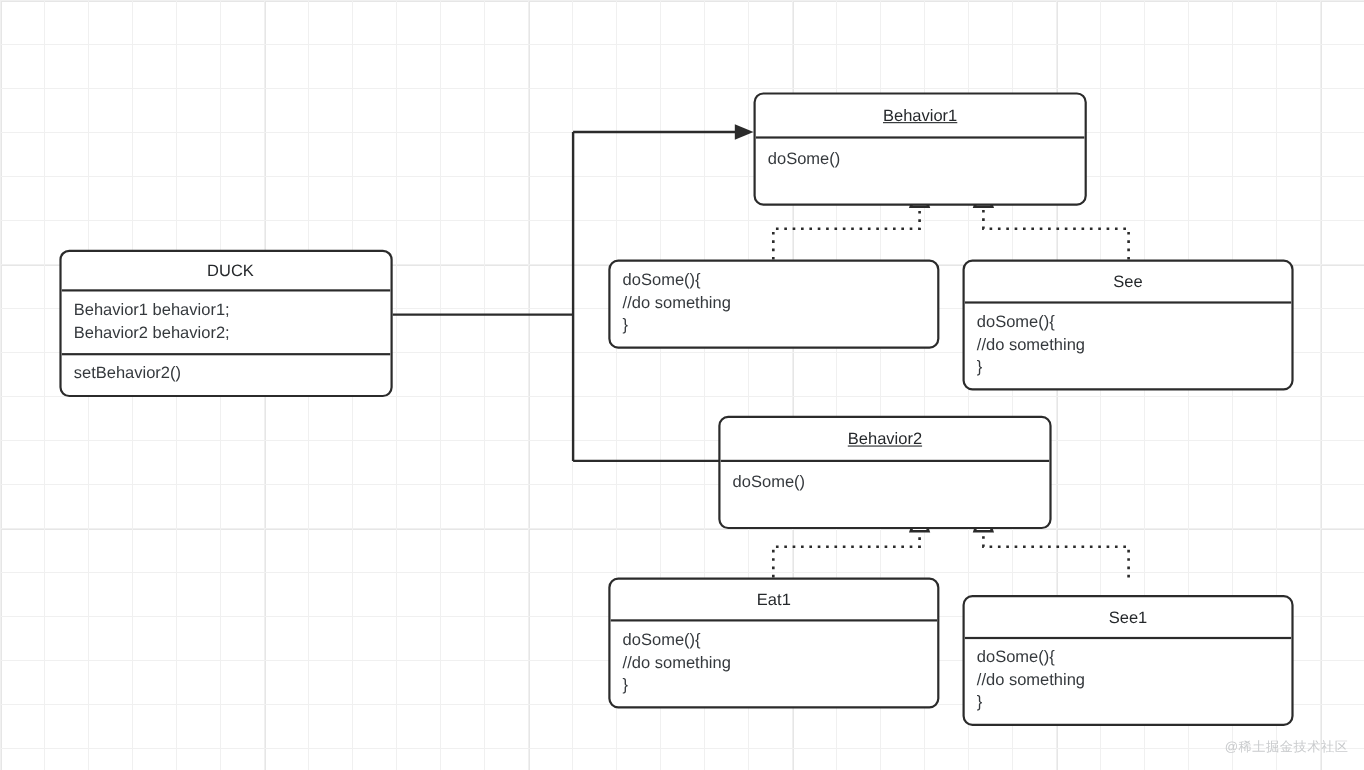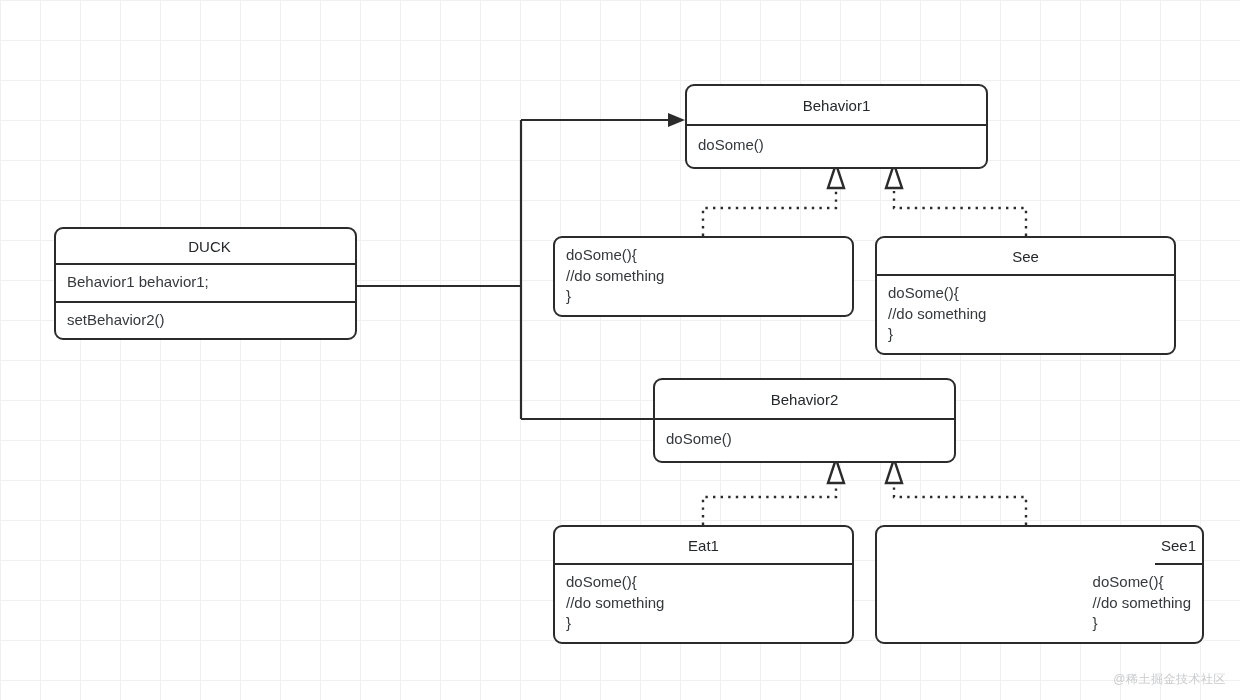--- a/index.html
+++ b/index.html
@@ -76,27 +76,27 @@
   
   #box-duck       { left: 54px;  top: 227px; width: 303px; }
   #box-duck .uml-title { padding: 10px 6px 9px 14px; }
 
   #box-behavior1  { left: 685px; top: 84px;  width: 303px; }
   #box-behavior2  { left: 653px; top: 378px; width: 303px; justify-content: space-between; }
 
   #box-eat        { left: 553px; top: 236px; width: 301px; }
   #box-see        { left: 875px; top: 236px; width: 301px; }
   #box-eat1       { left: 553px; top: 525px; width: 301px; }
-  #box-see1       { left: 875px; top: 525px; width: 329px; align-items: flex-end; }
+  #box-see1       { left: 875px; top: 541px; width: 301px; }
 
   #box-behavior1 .uml-title,
-  #box-behavior2 .uml-title { padding: 12px 6px 11px 6px; }
+  #box-behavior2 .uml-title { padding: 12px 6px 11px 6px; text-decoration: underline; }
 
   #box-behavior1 .uml-section,
-  #box-behavior2 .uml-section { padding: 9px 11px 11px 11px; }
+  #box-behavior2 .uml-section { padding: 9px 11px 29px 11px; }
 
   #box-eat .uml-title, #box-see .uml-title,
   #box-eat1 .uml-title, #box-see1 .uml-title { padding: 11px 6px 10px 6px; }
 
   
   #watermark {
     position: absolute;
     right: 14px;
     bottom: 12px;
     font-size: 12px;
@@ -146,20 +146,21 @@
     <g>
       <path d="M1026 525 L1026 497 L894 497 L894 486" fill="none" stroke="#2b2b2b" stroke-width="2.4" stroke-dasharray="2.4 5.2" stroke-linecap="butt"></path>
       <polygon points="894,459 886,483 902,483" fill="#ffffff" stroke="#2b2b2b" stroke-width="2.4" stroke-linejoin="miter"></polygon>
     </g>
   </svg>
 
   <div class="uml-box" id="box-duck">
     <div class="uml-title">DUCK</div>
     <div class="uml-section">
       <div class="uml-line">Behavior1 behavior1;</div>
+      <div class="uml-line">Behavior2 behavior2;</div>
     </div>
     <div class="uml-section">
       <div class="uml-line">setBehavior2()</div>
     </div>
   </div>
 
   <div class="uml-box" id="box-behavior1">
     <div class="uml-title">Behavior1</div>
     <div class="uml-section">
       <div class="uml-line">doSome()</div>

